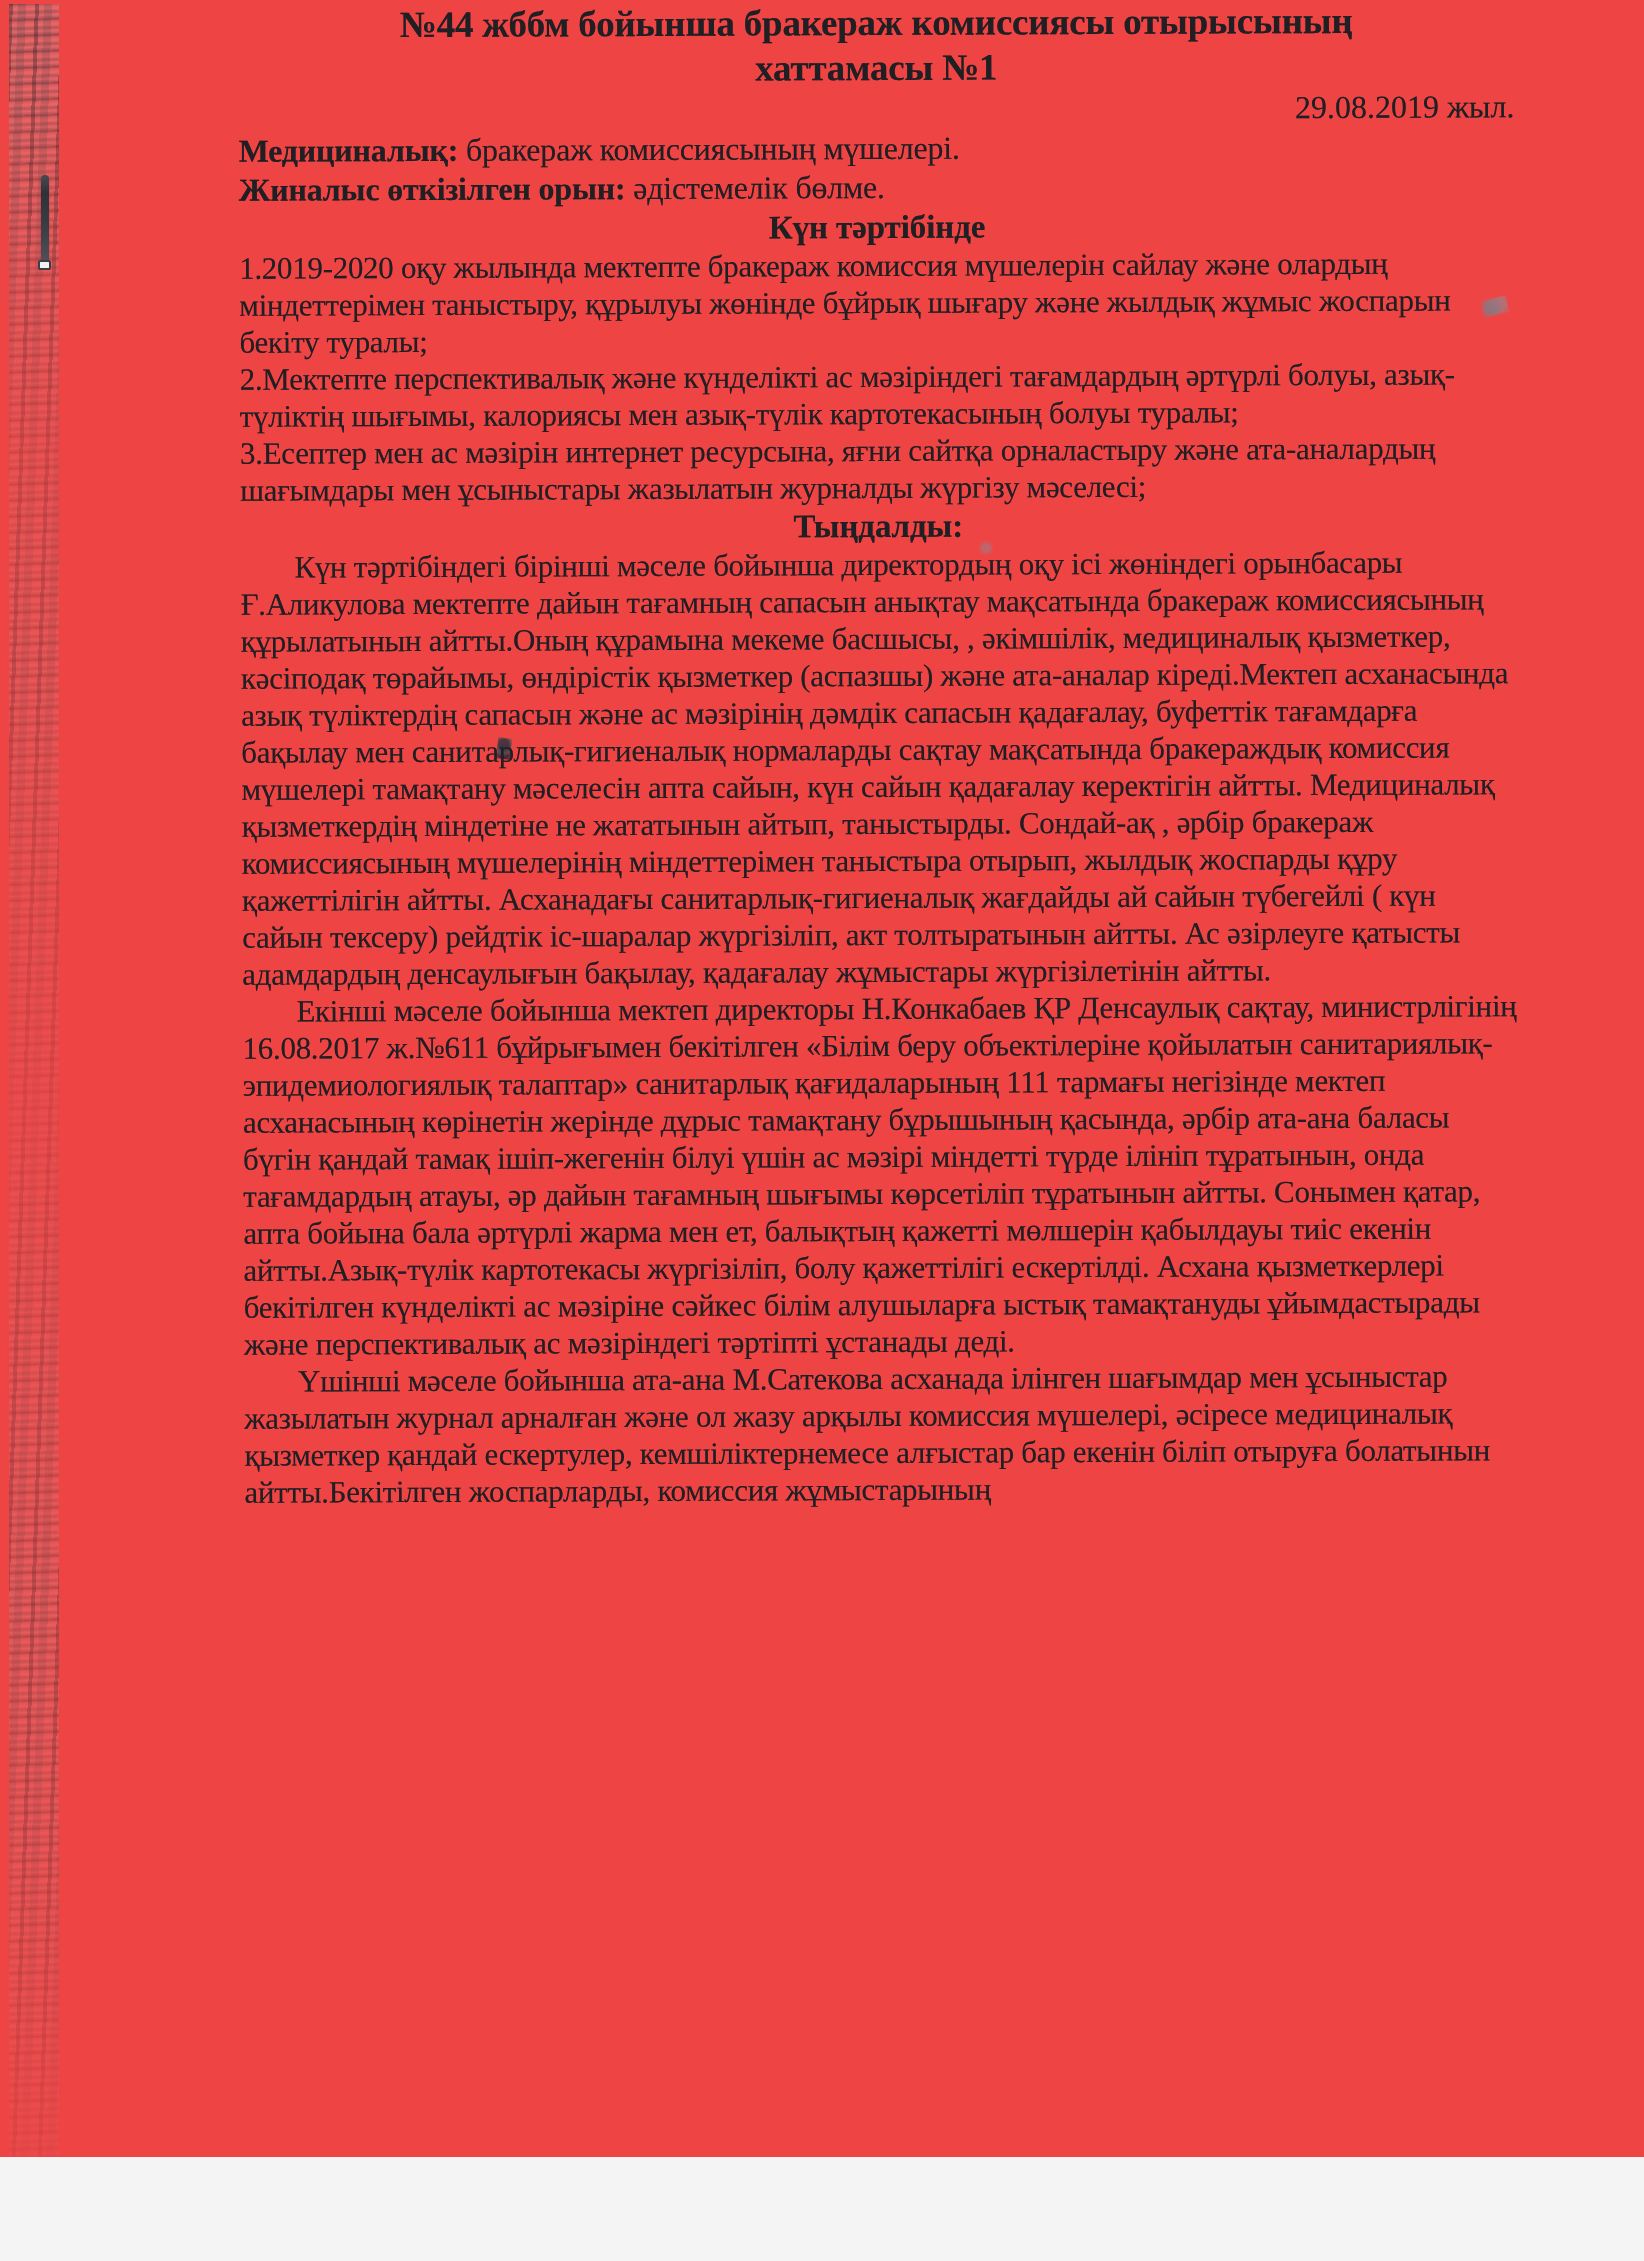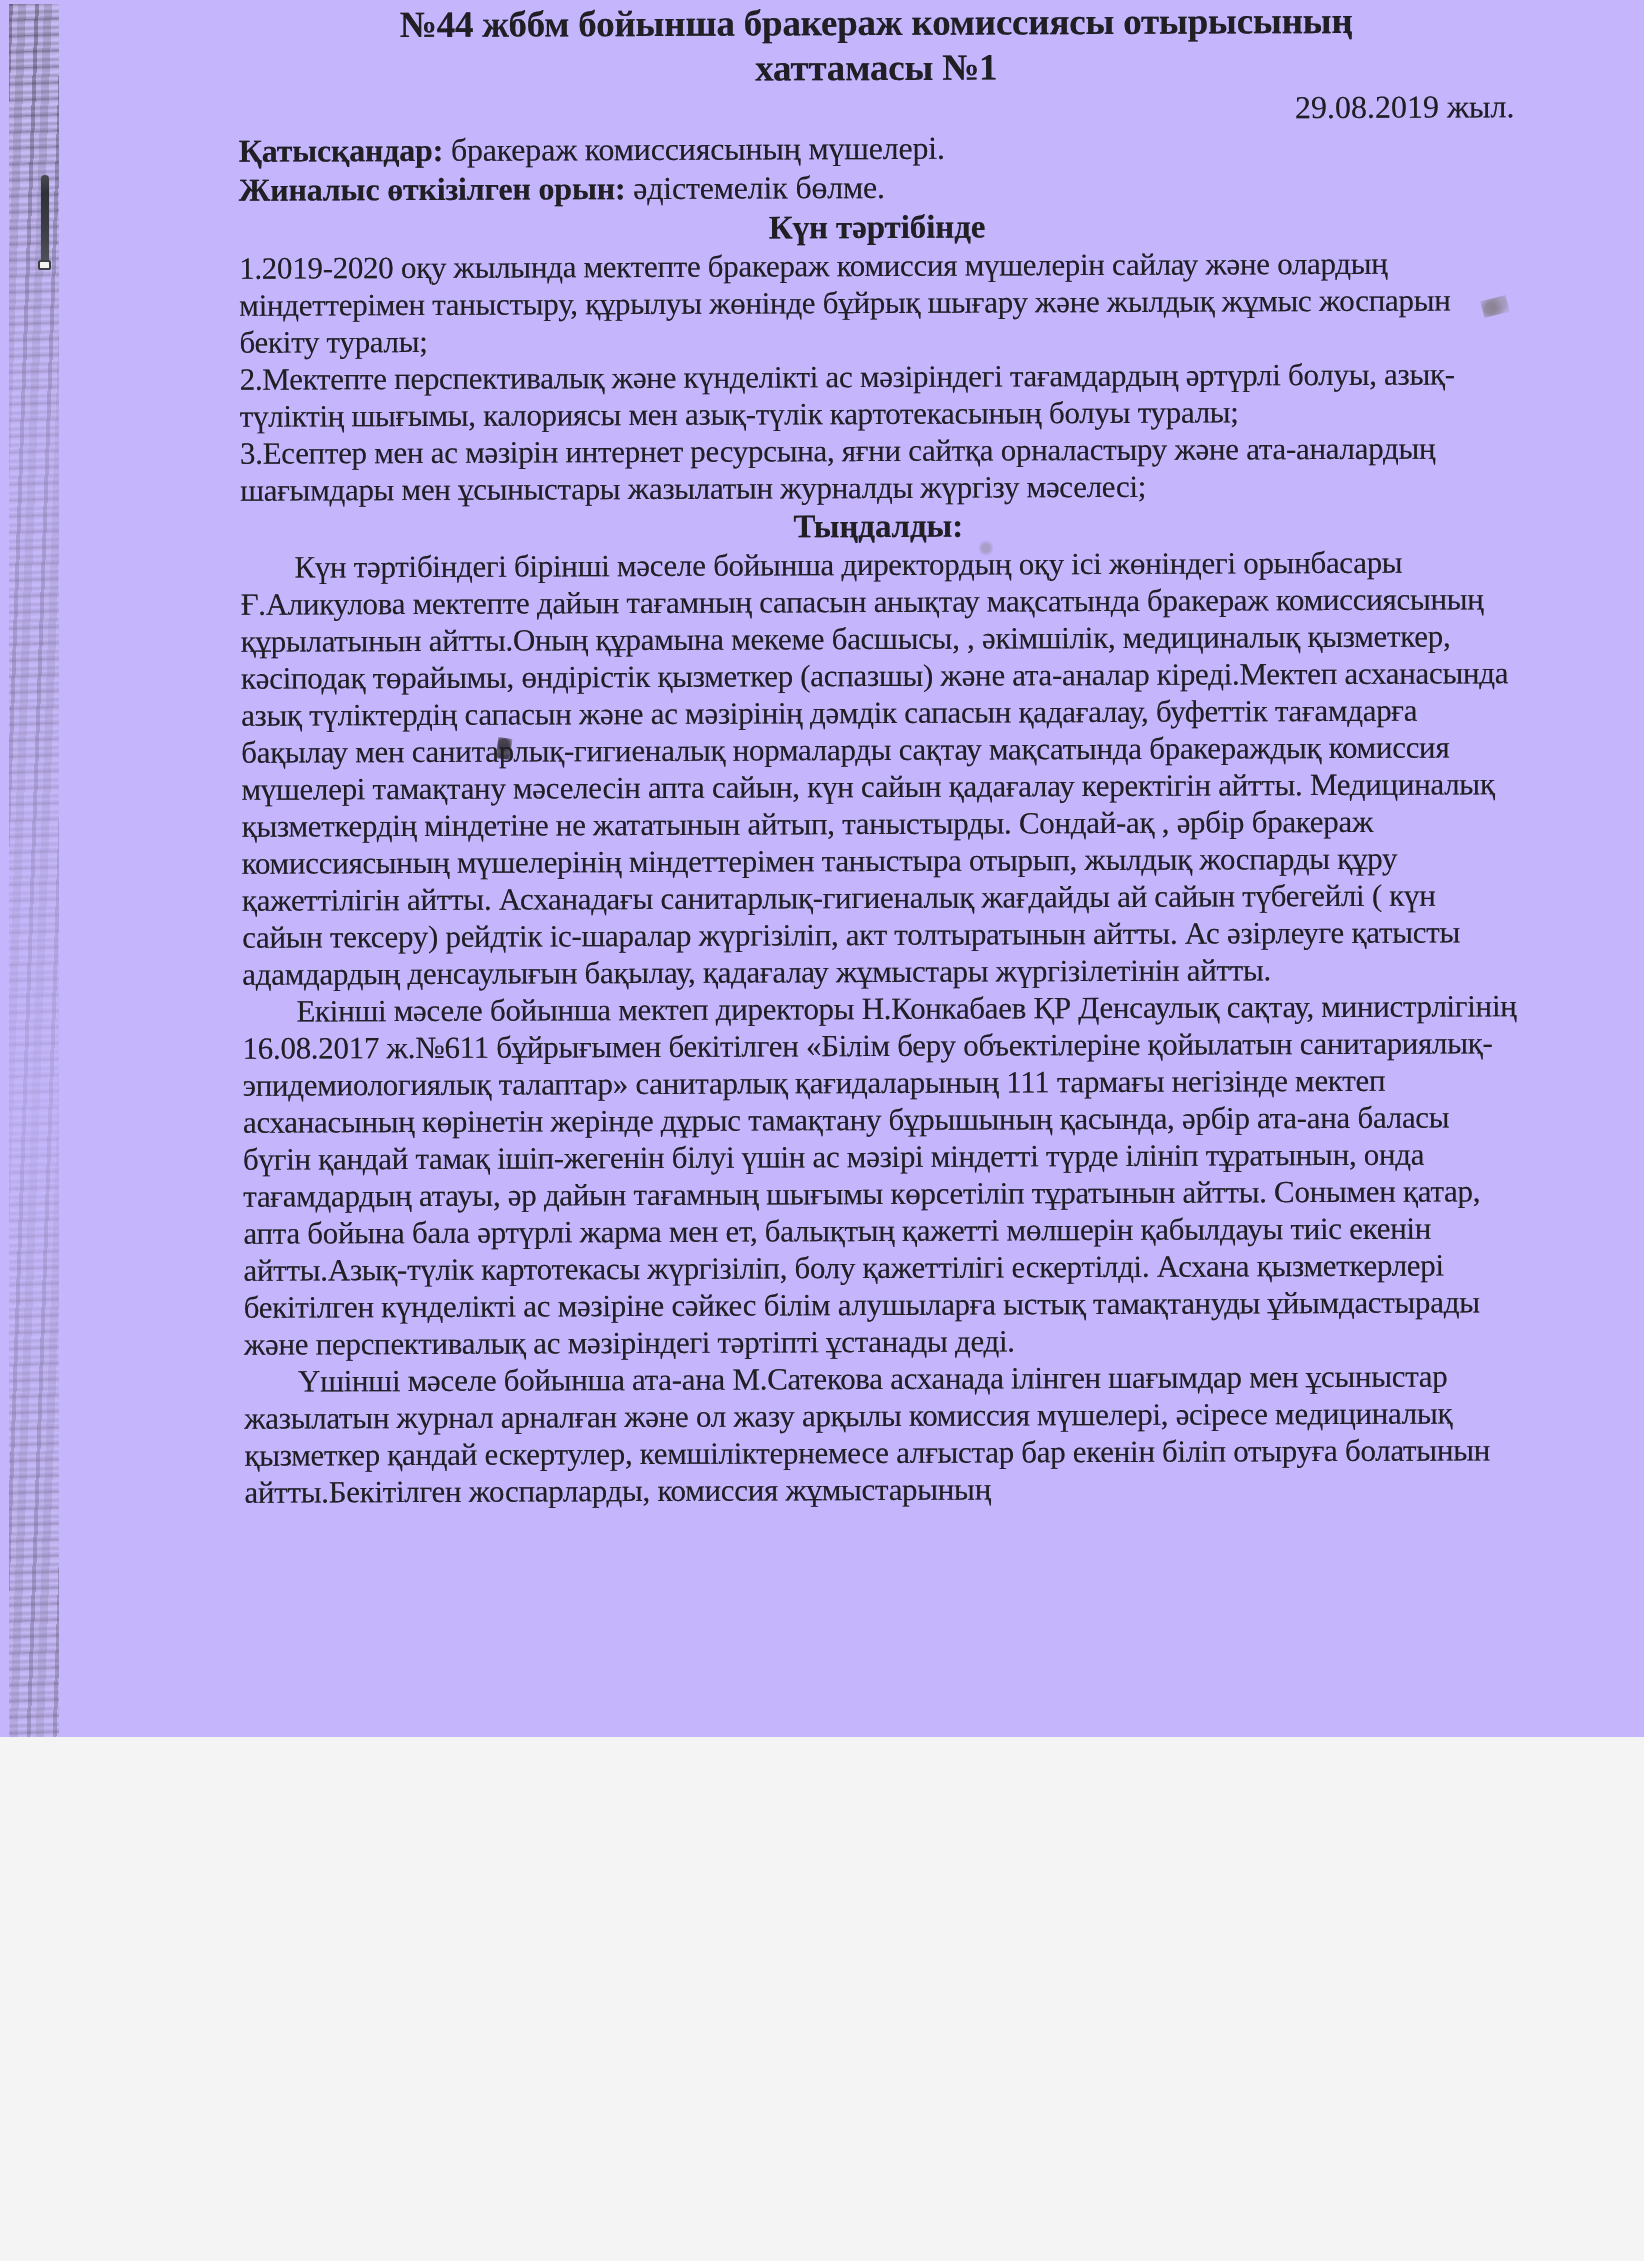--- a/index.html
+++ b/index.html
@@ -1,19 +1,19 @@
 <!DOCTYPE html>
 <html style="font-size:10.3px"><head>
 <meta charset="utf-8">
 <style>
   html,body{margin:0;padding:0;background:#f4f4f5;}
   .page{
     position:relative;
-    width:1644px;height:1737px;
-    background:#c4b5fd;
+    width:1644px;height:2157px;
+    background:#ef4444;
     overflow:hidden;
     font-family:"Liberation Serif","DejaVu Serif",serif;
     color:#1f1f24;
   }
   
   .edge-strip{
     position:absolute;left:9px;top:3.9px;width:50px;height:2229px;
     background:
       repeating-linear-gradient(178deg,
         rgba(55,52,58,0.50) 0px, rgba(140,135,142,0.22) 2.6px,
@@ -119,21 +119,21 @@
   <div class="corner-noise"></div>
   <div class="bottom-shadow"></div>
 
   <div class="content">
 
     <h1 class="title t1">№44 жббм бойынша бракераж комиссиясы отырысының</h1>
     <h1 class="title t2">хаттамасы №1</h1>
 
     <p class="date">29.08.2019 жыл.</p>
 
-    <p class="meta meta1"><span class="lbl">Қатысқандар:</span><span> бракераж комиссиясының мүшелері.</span></p>
+    <p class="meta meta1"><span class="lbl">Медициналық:</span><span> бракераж комиссиясының мүшелері.</span></p>
 
     <p class="meta meta2"><span class="lbl">Жиналыс өткізілген орын:</span><span> әдістемелік бөлме.</span></p>
 
     <h2 class="heading h-agenda">Күн тәртібінде</h2>
 
     <p class="item item1">1.2019-2020 оқу жылында мектепте бракераж комиссия мүшелерін сайлау және олардың міндеттерімен таныстыру, құрылуы жөнінде бұйрық шығару және жылдық жұмыс жоспарын бекіту туралы;</p>
     <p class="item item2">2.Мектепте перспективалық және күнделікті ас мәзіріндегі тағамдардың әртүрлі болуы, азық-түліктің шығымы, калориясы мен азық-түлік картотекасының болуы туралы;</p>
     <p class="item item3">3.Есептер мен ас мәзірін интернет ресурсына, яғни сайтқа орналастыру және ата-аналардың шағымдары мен ұсыныстары жазылатын журналды жүргізу мәселесі;</p>
 
     <h2 class="heading h-heard">Тыңдалды:</h2>

